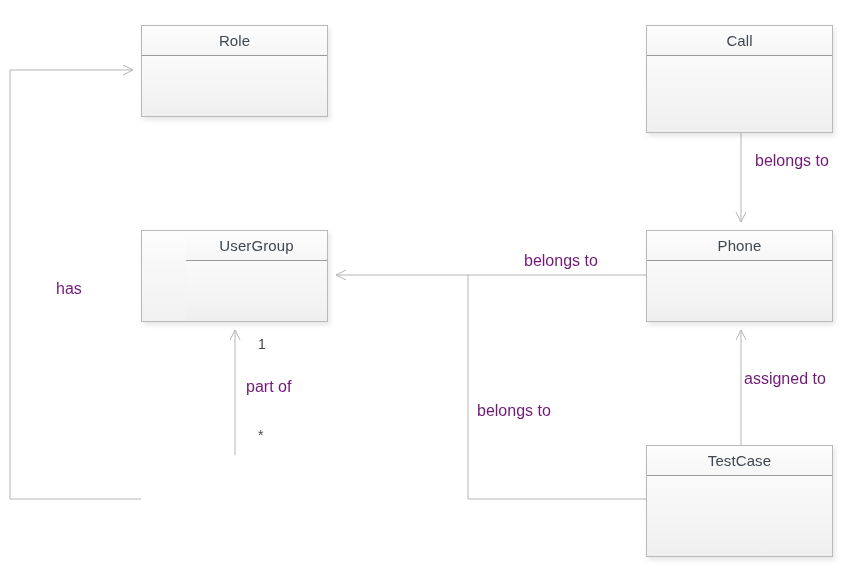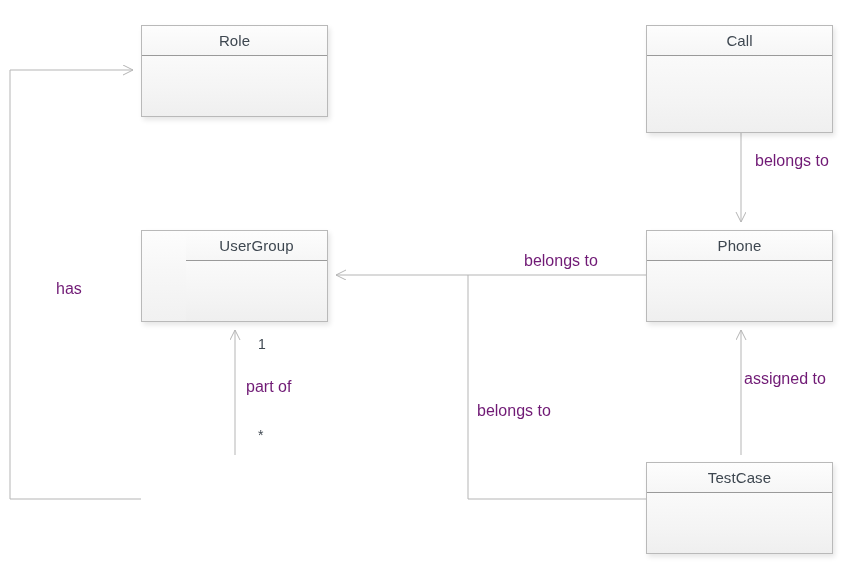--- a/index.html
+++ b/index.html
@@ -135,21 +135,21 @@
   </div>
 
   <div class="uml-class" style="left:646px; top:230px; width:187px; height:92px;">
     <div class="title-bar">
       <span class="title-text">Phone</span>
     </div>
     <div class="body-compartment"></div>
   </div>
 
 
-  <div class="uml-class" style="left:646px; top:462px; width:187px; height:92px;">
+  <div class="uml-class" style="left:646px; top:445px; width:187px; height:112px;">
     <div class="title-bar">
       <span class="title-text">TestCase</span>
     </div>
     <div class="body-compartment"></div>
   </div>
 
   <div class="edge-label" style="left:32px; top:281px;margin-left:24px;">has</div>
 
   <div class="edge-label" style="left:755px; top:153px;">belongs to</div>
 

